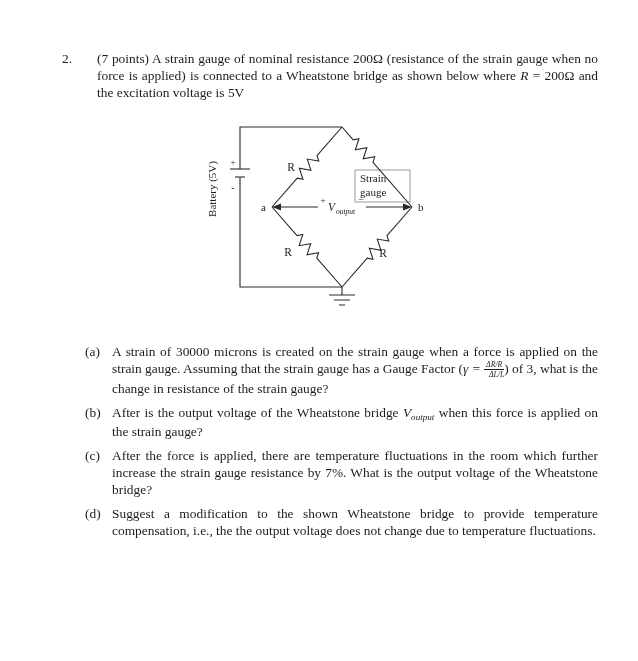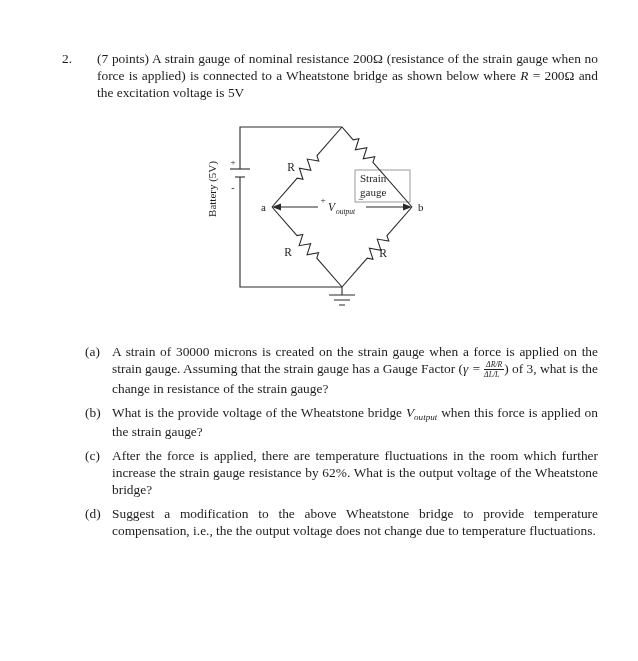--- a/index.html
+++ b/index.html
@@ -28,21 +28,21 @@
   .parts { margin-top: 8px; padding-left: 23px; }
   .part { display: flex; margin-bottom: 7px; }
   .part-label { width: 27px; flex: 0 0 27px; }
   .part-text { flex: 1; text-align: justify; }
 
   .msub { font-size: 0.68em; font-style: italic; vertical-align: -0.28em; }
 
   .frac {
     display: inline-block;
     vertical-align: -0.55em;
-    text-align: left;
+    text-align: right;
     font-size: 0.58em;
     line-height: 1.2;
     font-style: italic;
   }
   .fnum { display: block; border-bottom: 1px solid #1c1c1c; padding: 0 2px; }
   .fden { display: block; }
 </style>
 </head>
 <body>
 
@@ -108,27 +108,27 @@
 
   <div class="parts">
 
     <div class="part">
       <div class="part-label">(a)</div>
       <div class="part-text"><span>A strain of 30000 microns is created on the strain gauge when a force is applied on the strain gauge. Assuming that the strain gauge has a Gauge Factor (</span><span class="mi">γ = </span><span class="frac"><span class="fnum">ΔR/R</span><span class="fden">ΔL/L</span></span><span>) of 3, what is the change in resistance of the strain gauge?</span></div>
     </div>
 
     <div class="part">
       <div class="part-label">(b)</div>
-      <div class="part-text"><span>What is the provide voltage of the Wheatstone bridge </span><span class="mi">V</span><span class="msub">output</span><span> when this force is applied on the strain gauge?</span></div>
+      <div class="part-text"><span>After is the output voltage of the Wheatstone bridge </span><span class="mi">V</span><span class="msub">output</span><span> when this force is applied on the strain gauge?</span></div>
     </div>
 
     <div class="part">
       <div class="part-label">(c)</div>
-      <div class="part-text">After the force is applied, there are temperature fluctuations in the room which further increase the strain gauge resistance by 62%. What is the output voltage of the Wheatstone bridge?</div>
+      <div class="part-text">After the force is applied, there are temperature fluctuations in the room which further increase the strain gauge resistance by 7%. What is the output voltage of the Wheatstone bridge?</div>
     </div>
 
     <div class="part">
       <div class="part-label">(d)</div>
-      <div class="part-text">Suggest a modification to the above Wheatstone bridge to provide temperature compensation, i.e., the the output voltage does not change due to temperature fluctuations.</div>
+      <div class="part-text">Suggest a modification to the shown Wheatstone bridge to provide temperature compensation, i.e., the the output voltage does not change due to temperature fluctuations.</div>
     </div>
 
   </div>
 </div>
 
 </body></html>

